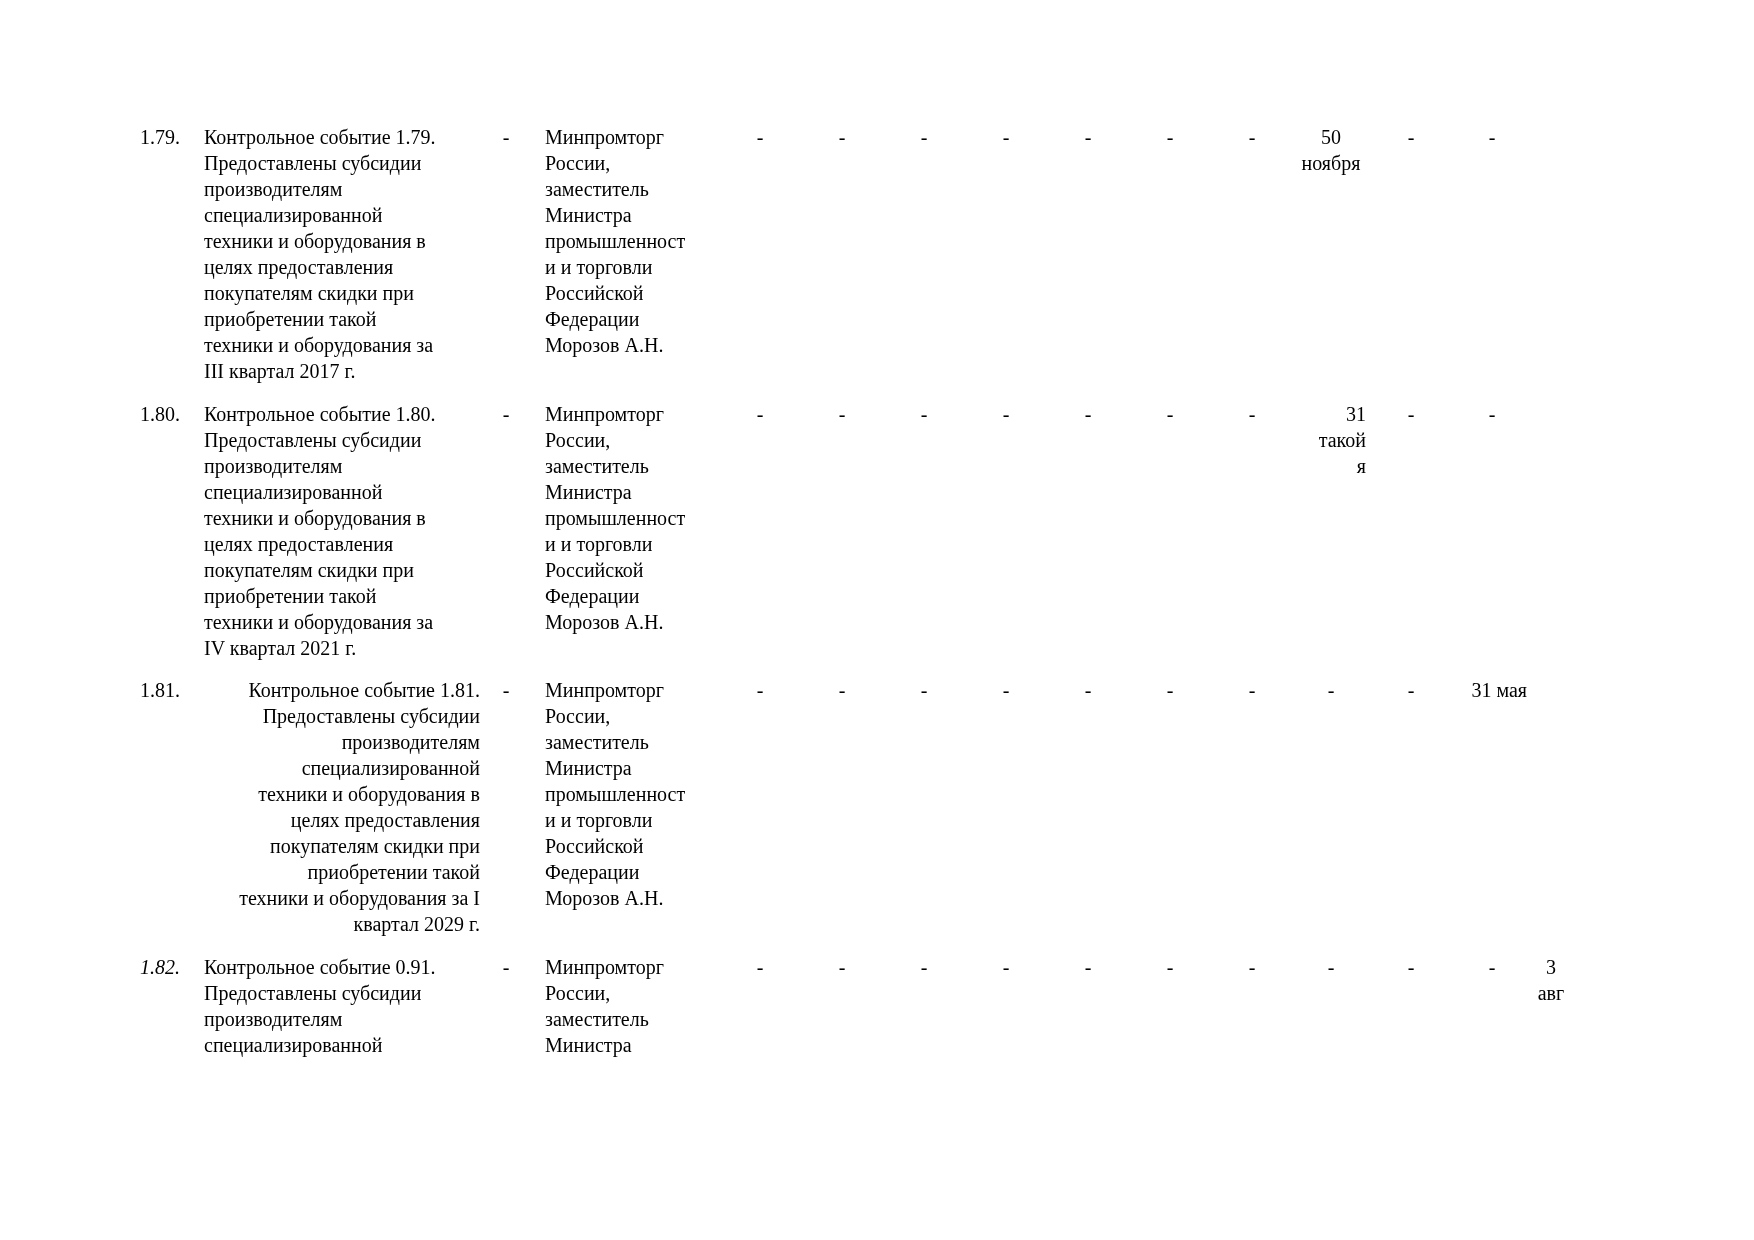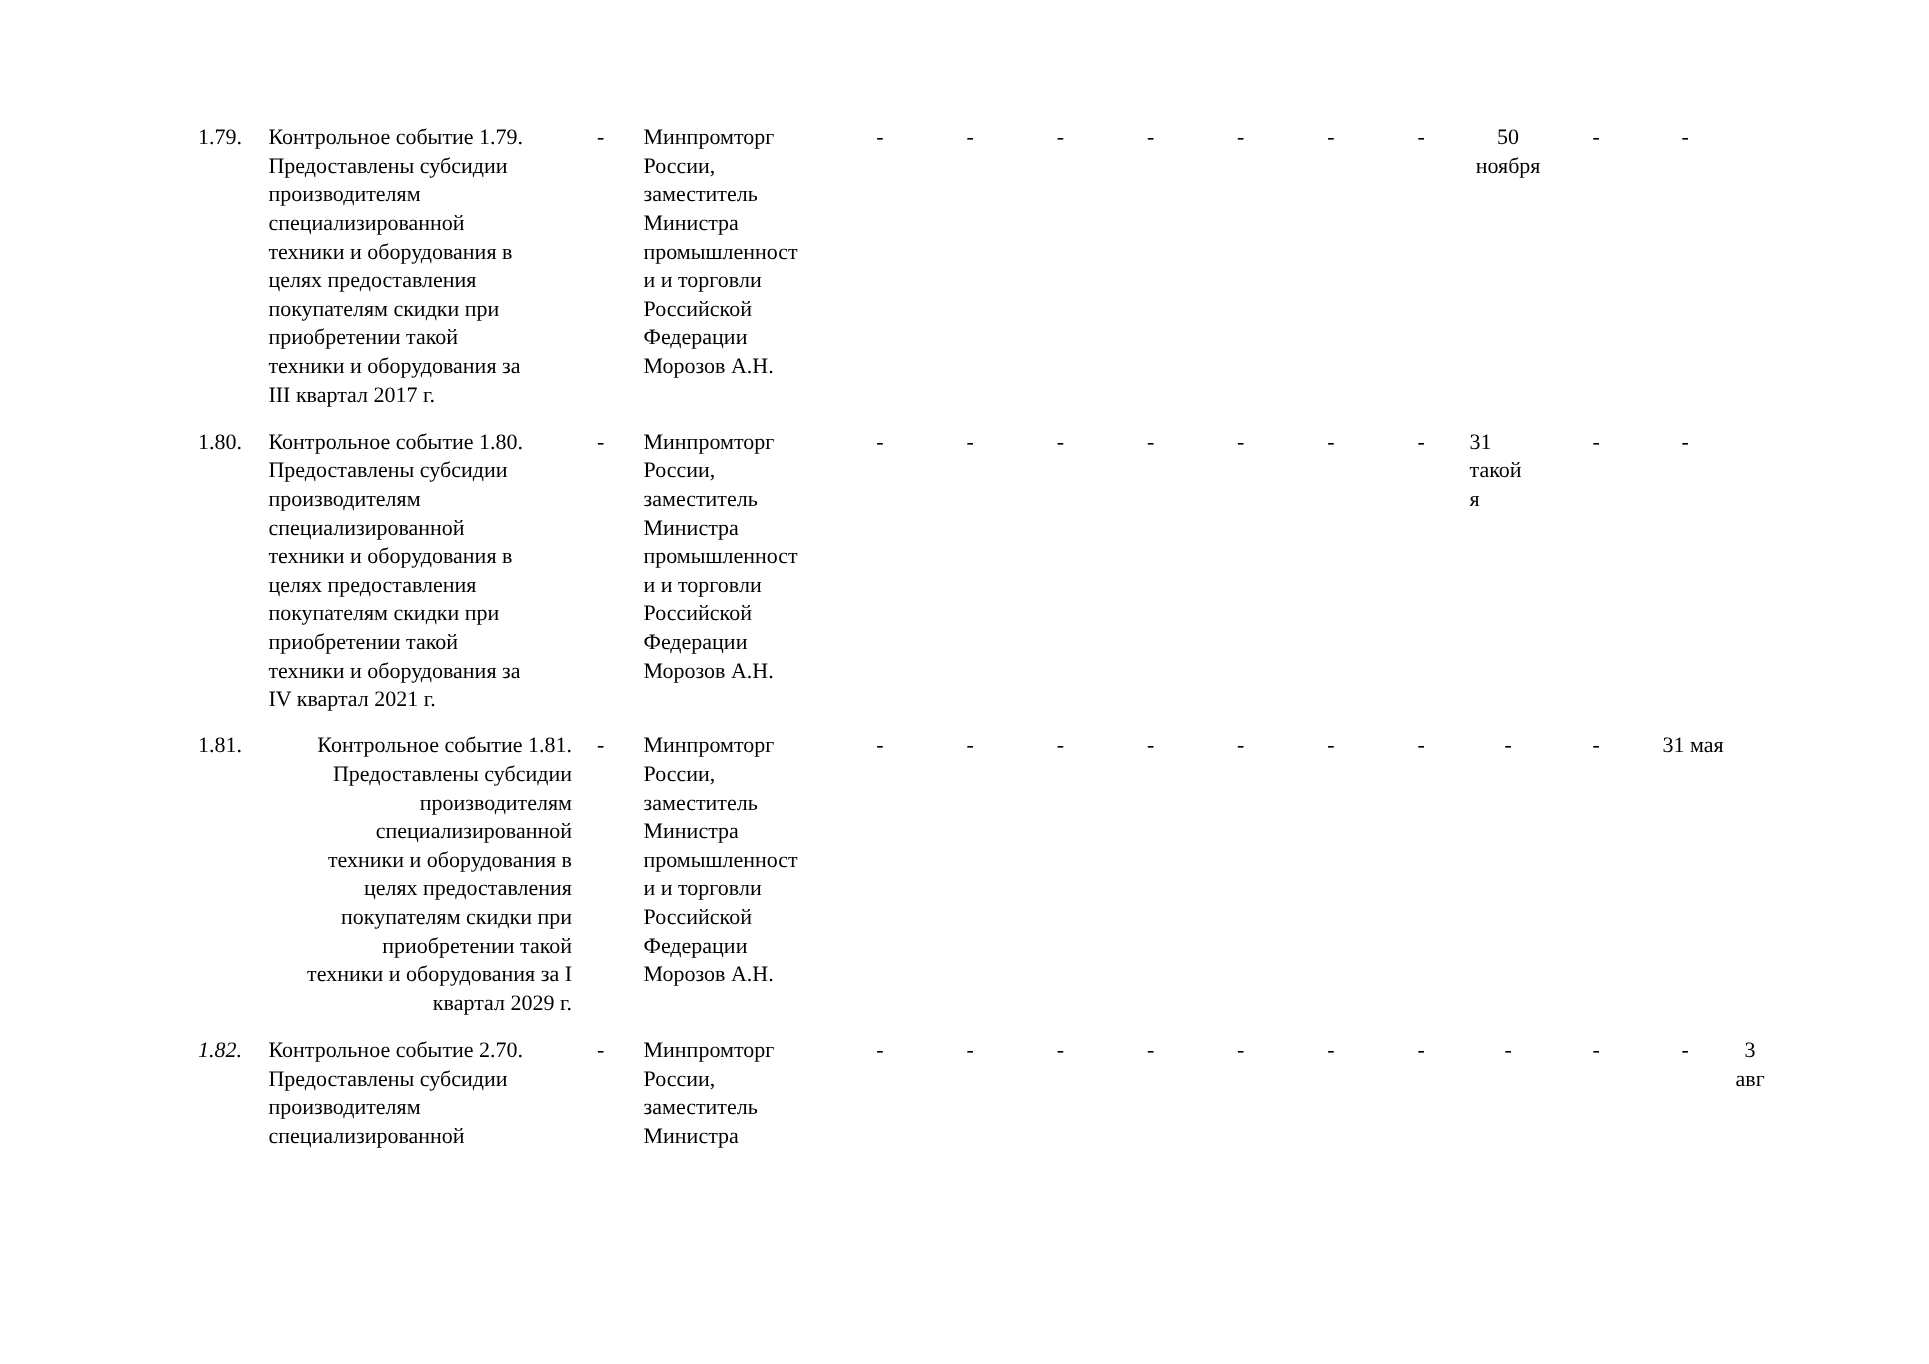--- a/index.html
+++ b/index.html
@@ -9,21 +9,21 @@
     width: 1754px;
     height: 1240px;
     background: #ffffff;
     overflow: hidden;
     font-family: "Liberation Serif", "DejaVu Serif", serif;
     font-size: 20px;
     line-height: 26px;
     color: #000000;
   }
   .row { position: absolute; left: 0; top: 0; width: 1754px; }
-  .cell { position: absolute; top: 0; margin-left: 40px; }
+  .cell { position: absolute; top: 12px; }
   .line { white-space: pre; }
 </style>
 </head>
 <body>
 
 <div class="page" id="document-page">
     <div class="row" style="top: 112px;">
       <div class="cell" style="left: 140px; width: 58px; text-align: left;">
         <div class="line">1.79.</div>
       </div>
@@ -129,21 +129,21 @@
       </div>
       <div class="cell" style="left: 1050px; width: 76px; text-align: center;">
         <div class="line">-</div>
       </div>
       <div class="cell" style="left: 1132px; width: 76px; text-align: center;">
         <div class="line">-</div>
       </div>
       <div class="cell" style="left: 1214px; width: 76px; text-align: center;">
         <div class="line">-</div>
       </div>
-      <div class="cell" style="left: 1296px; width: 70px; text-align: left;">
+      <div class="cell" style="left: 1296px; width: 70px; text-align: right;">
         <div class="line">31</div>
         <div class="line">такой</div>
         <div class="line">я</div>
       </div>
       <div class="cell" style="left: 1376px; width: 70px; text-align: center;">
         <div class="line">-</div>
       </div>
       <div class="cell" style="left: 1457px; width: 70px; text-align: center;">
         <div class="line">-</div>
       </div>
@@ -207,21 +207,21 @@
       </div>
       <div class="cell" style="left: 1457px; width: 70px; text-align: right;">
         <div class="line">31 мая</div>
       </div>
     </div>
     <div class="row" style="top: 942px;">
       <div class="cell" style="left: 140px; width: 58px; text-align: left; font-style: italic;">
         <div class="line">1.82.</div>
       </div>
       <div class="cell" style="left: 204px; width: 276px; text-align: left;">
-        <div class="line">Контрольное событие 2.70.</div>
+        <div class="line">Контрольное событие 0.91.</div>
         <div class="line">Предоставлены субсидии</div>
         <div class="line">производителям</div>
         <div class="line">специализированной</div>
       </div>
       <div class="cell" style="left: 478px; width: 56px; text-align: center;">
         <div class="line">-</div>
       </div>
       <div class="cell" style="left: 545px; width: 172px; text-align: left;">
         <div class="line">Минпромторг</div>
         <div class="line">России,</div>

